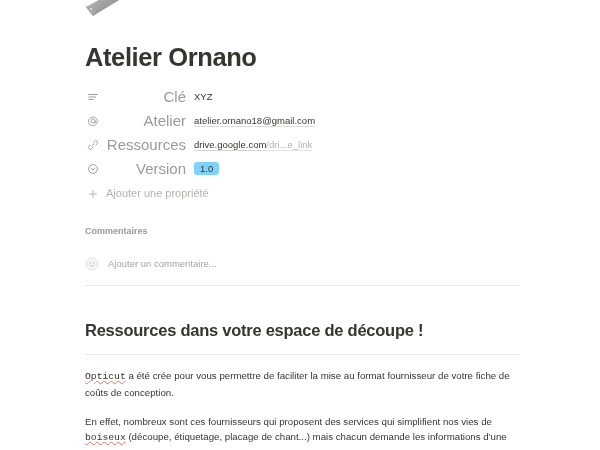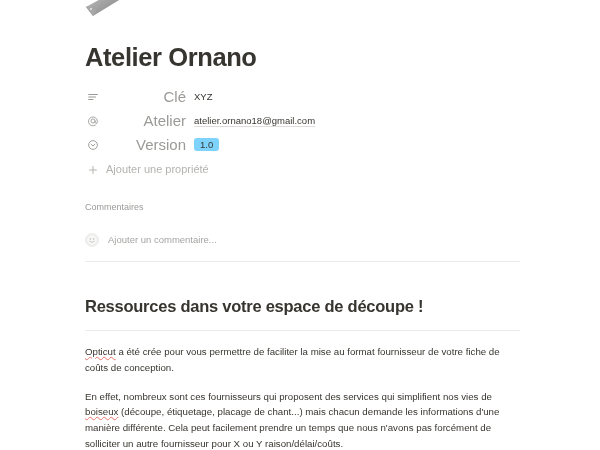--- a/index.html
+++ b/index.html
@@ -136,21 +136,21 @@
     width: 12px; height: 12px;
     flex: 0 0 12px;
     display: flex; align-items: center; justify-content: center;
   }
 
   
   .comments-title {
     margin-top: 24px;
     color: #9b9a97;
     font-size: 9px;
-    font-weight: 400;
+    font-weight: 700;
     line-height: 1;
   }
   .comment-add {
     display: flex;
     align-items: center;
     gap: 9px;
     margin-top: 21px;
   }
   .avatar {
     width: 14px;
@@ -196,20 +196,21 @@
     max-width: 430px;
   }
   .body-para.first { margin-top: 13px; }
 
   .misspell {
     text-decoration: underline;
     text-decoration-style: wavy;
     text-decoration-color: #e8736a;
     text-decoration-thickness: 0.6px;
     text-underline-offset: 1px;
+    font-family: Liberation Mono, monospace;
   }
 </style>
 </head>
 <body>
 
 <div class="page">
 
   <div class="page-icon-wrap">
     <svg width="46" height="30" viewBox="0 0 46 30" xmlns="http://www.w3.org/2000/svg">
       <defs>
@@ -251,20 +252,33 @@
             <svg width="12" height="12" viewBox="0 0 14 14" fill="none" stroke="#9b9a97" stroke-width="1.05">
               <circle cx="7" cy="7" r="2.4"></circle>
               <path d="M9.4 7 v1.5 a1.7 1.7 0 0 0 2.2 1.2 A5.2 5.2 0 1 0 9.8 11.8" stroke-linecap="round"></path>
             </svg>
           </span>
           <span class="ptext">Atelier</span>
         </div>
         <div class="prop-value email-val"><span>atelier.ornano18@gmail.com</span></div>
       </div>
 
+      <div class="prop-row">
+        <div class="prop-label">
+          <span class="picon">
+            <svg width="12" height="12" viewBox="0 0 14 14" fill="none" stroke="#9b9a97" stroke-width="1.1" stroke-linecap="round">
+              <path d="M5.6 8.4 L8.4 5.6"></path>
+              <path d="M7.3 4.1 L8.7 2.7 a2.1 2.1 0 0 1 3 3 L10.3 7.1"></path>
+              <path d="M6.7 9.9 L5.3 11.3 a2.1 2.1 0 0 1 -3 -3 L3.7 6.9"></path>
+            </svg>
+          </span>
+          <span class="ptext">Ressources</span>
+        </div>
+        <div class="prop-value link-val"><span class="url-main">drive.google.com</span><span class="url-tail">/dri...e_link</span></div>
+      </div>
 
       <div class="prop-row">
         <div class="prop-label">
           <span class="picon">
             <svg width="12" height="12" viewBox="0 0 14 14" fill="none" stroke="#9b9a97" stroke-width="1.1">
               <circle cx="7" cy="7" r="5.1"></circle>
               <path d="M4.9 6 L7 8.3 L9.1 6" stroke-linecap="round" stroke-linejoin="round"></path>
             </svg>
           </span>
           <span class="ptext">Version</span>

